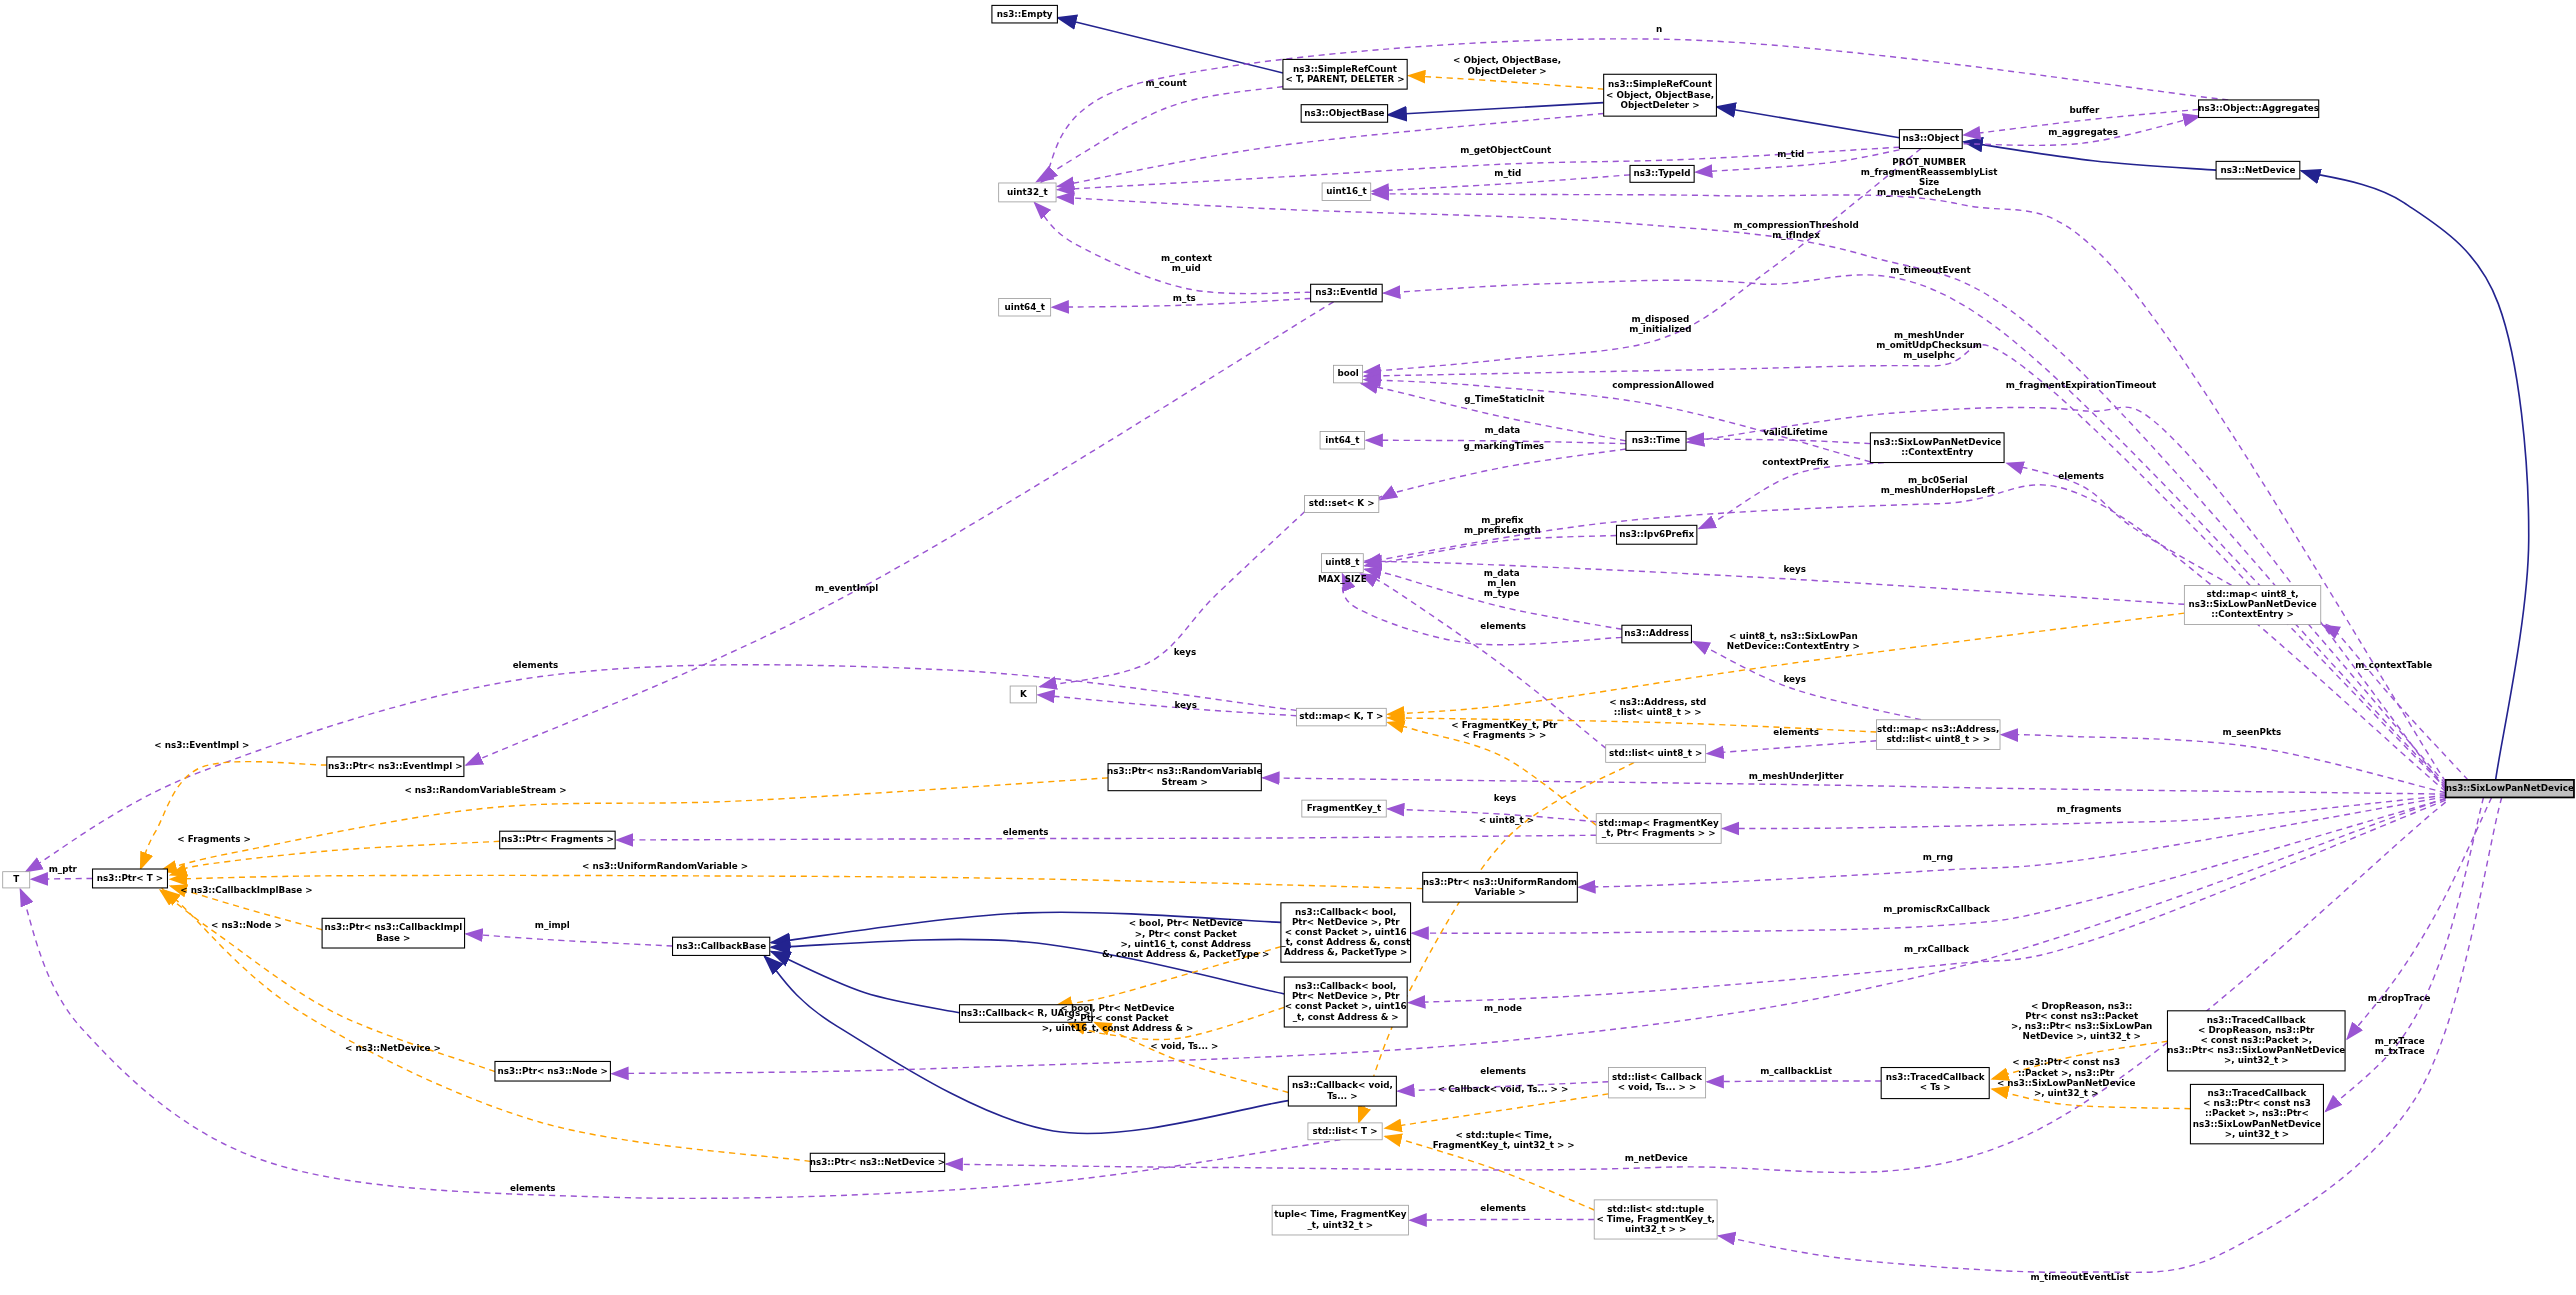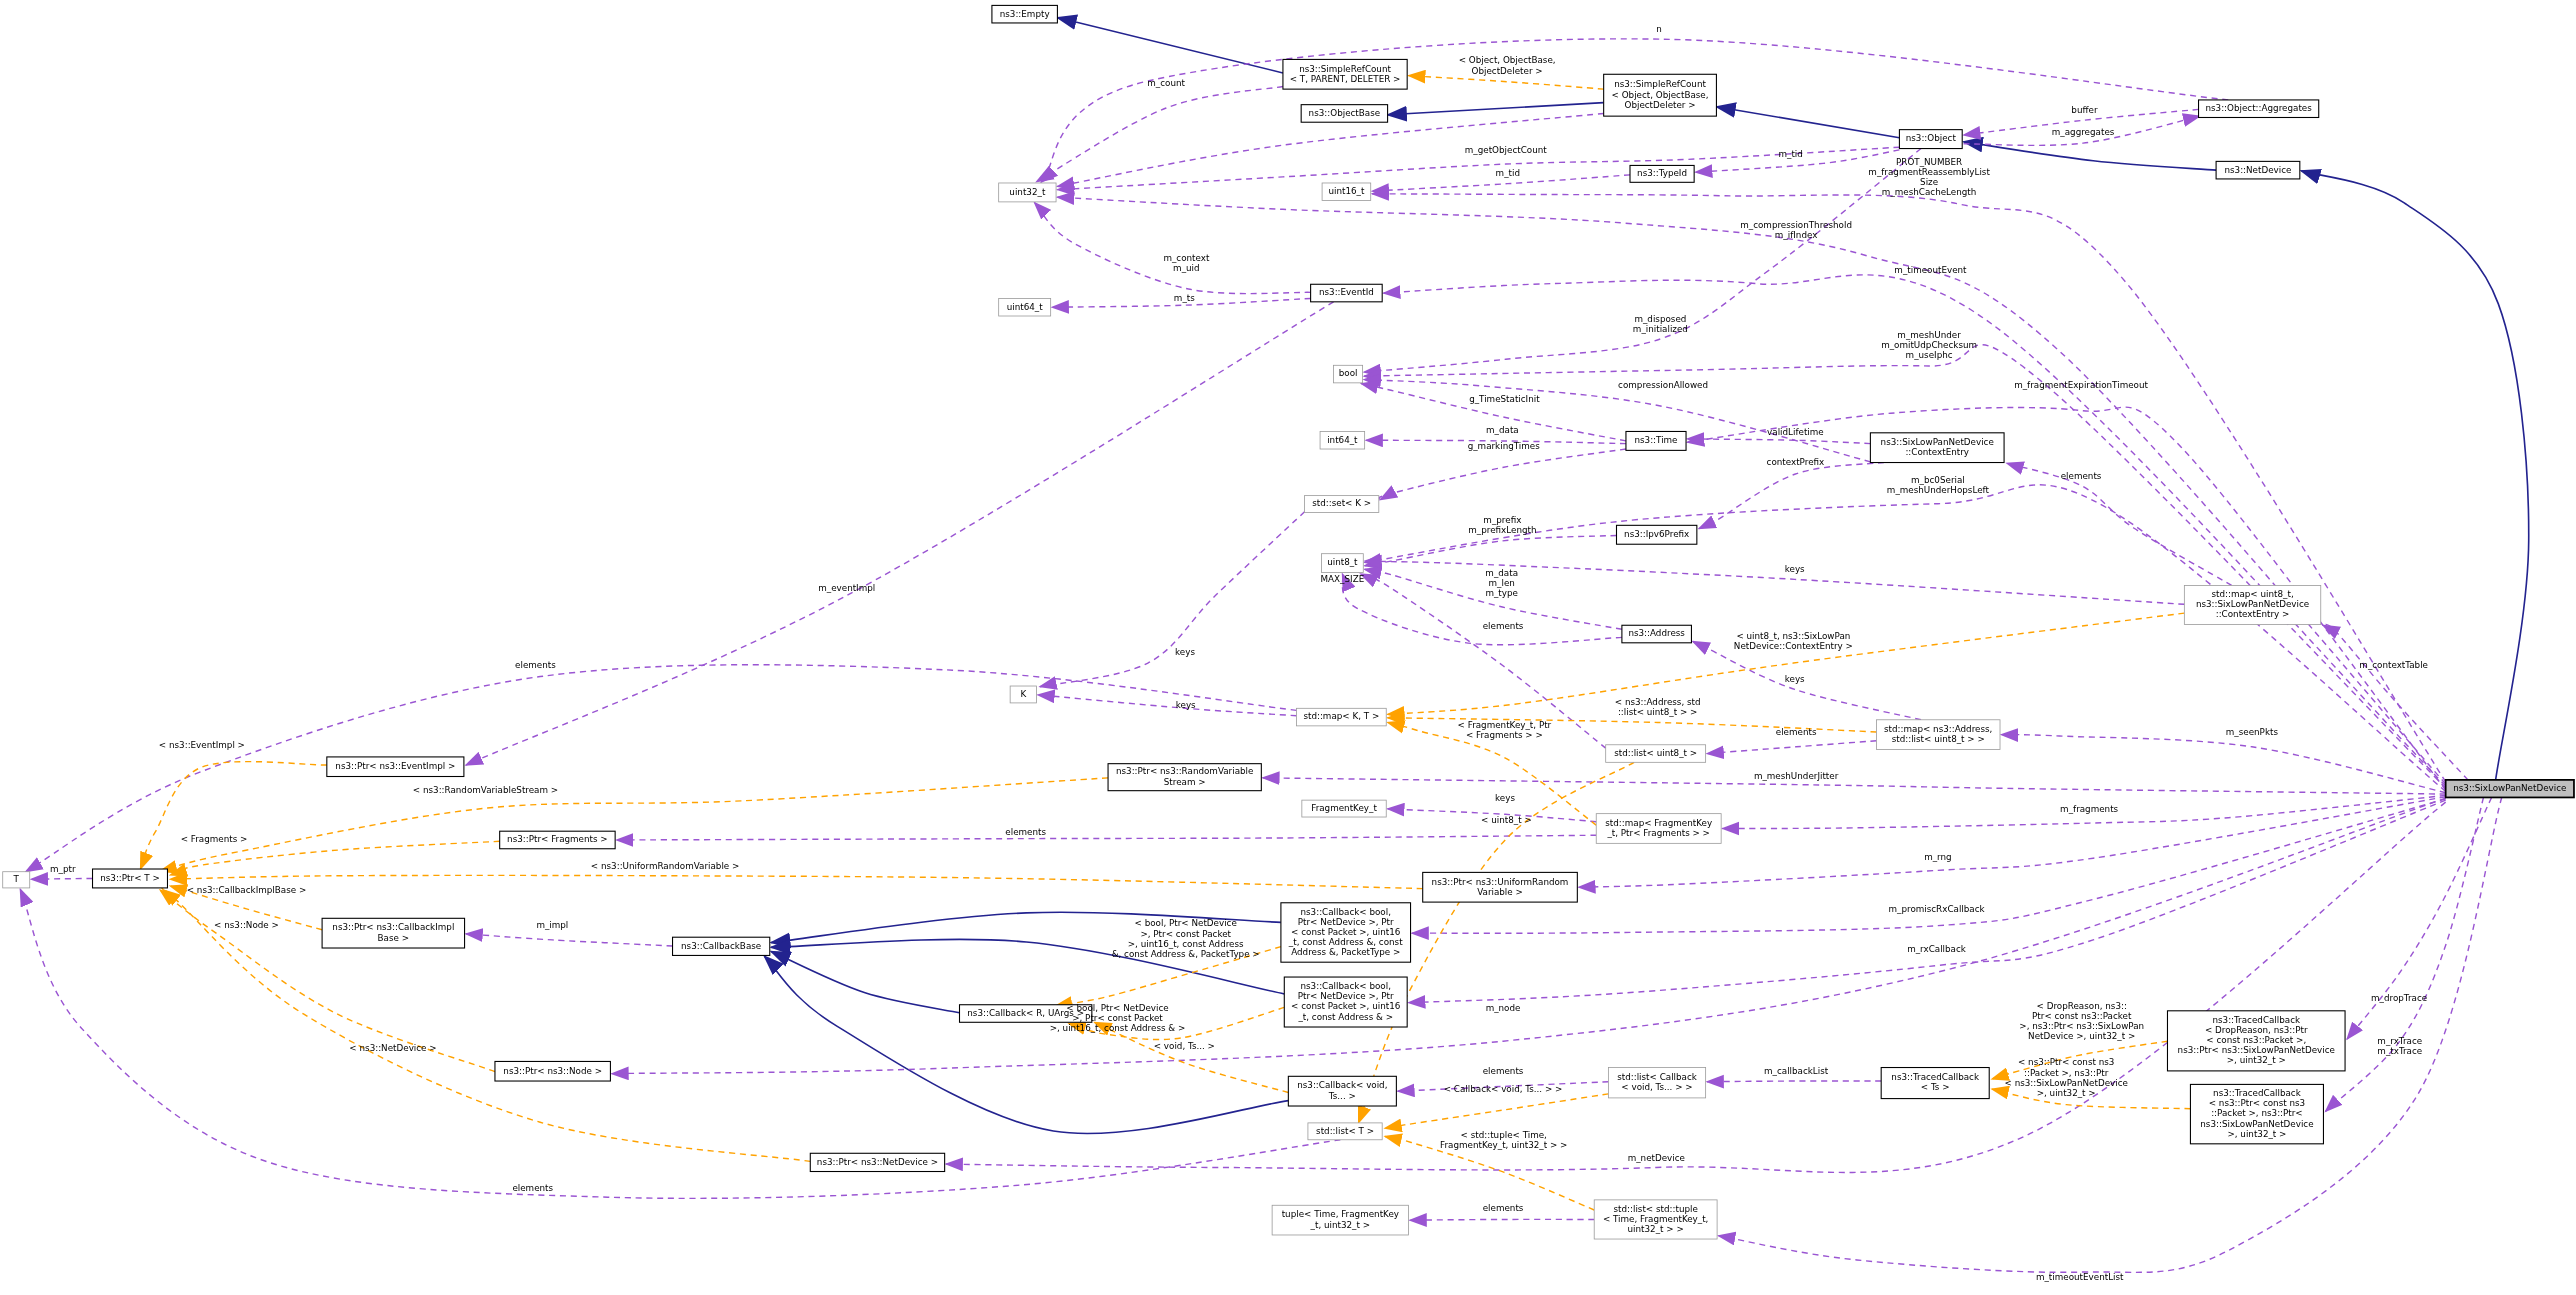--- a/index.html
+++ b/index.html
@@ -1,16 +1,16 @@
 <!DOCTYPE html>
 <html style="font-size:10.8px"><head>
 <meta charset="utf-8">
 <style>
   html,body{margin:0;padding:0;background:#ffffff;}
-  .canvas{width:100%;background:#a21caf;}
+  .canvas{width:100%;background:#a21caf;font-weight:bold;}
   svg{display:block;width:100%;height:auto;background:#ffffff;}
   text{font-family:"DejaVu Sans","Liberation Sans",sans-serif;fill:#000;}
   .node-label{font-size:13px;}
   .edge-label{font-size:13px;}
 </style>
 </head>
 <body>
 
 <div class="canvas">
   <svg id="diagram" xmlns="http://www.w3.org/2000/svg" viewBox="0 0 3815 1919">

